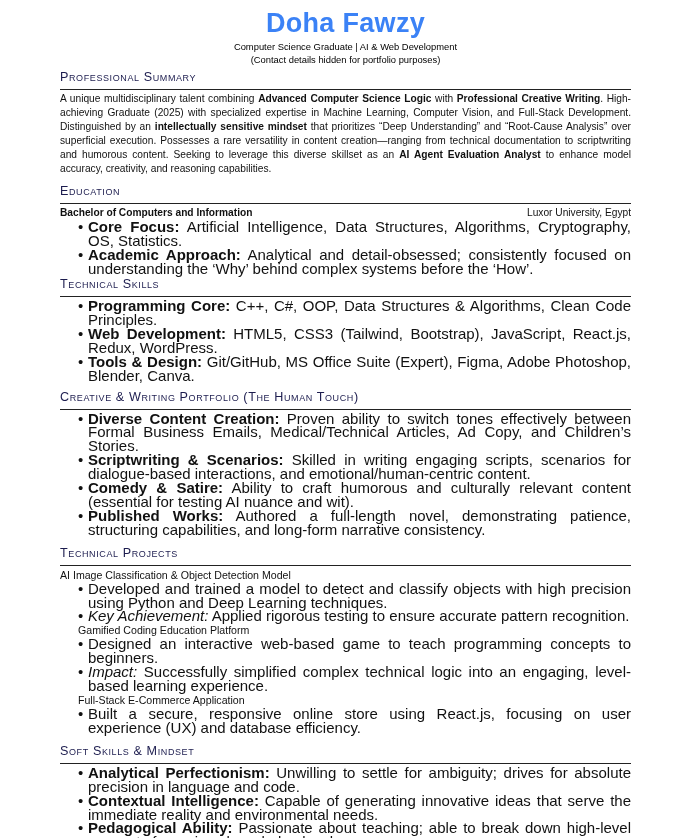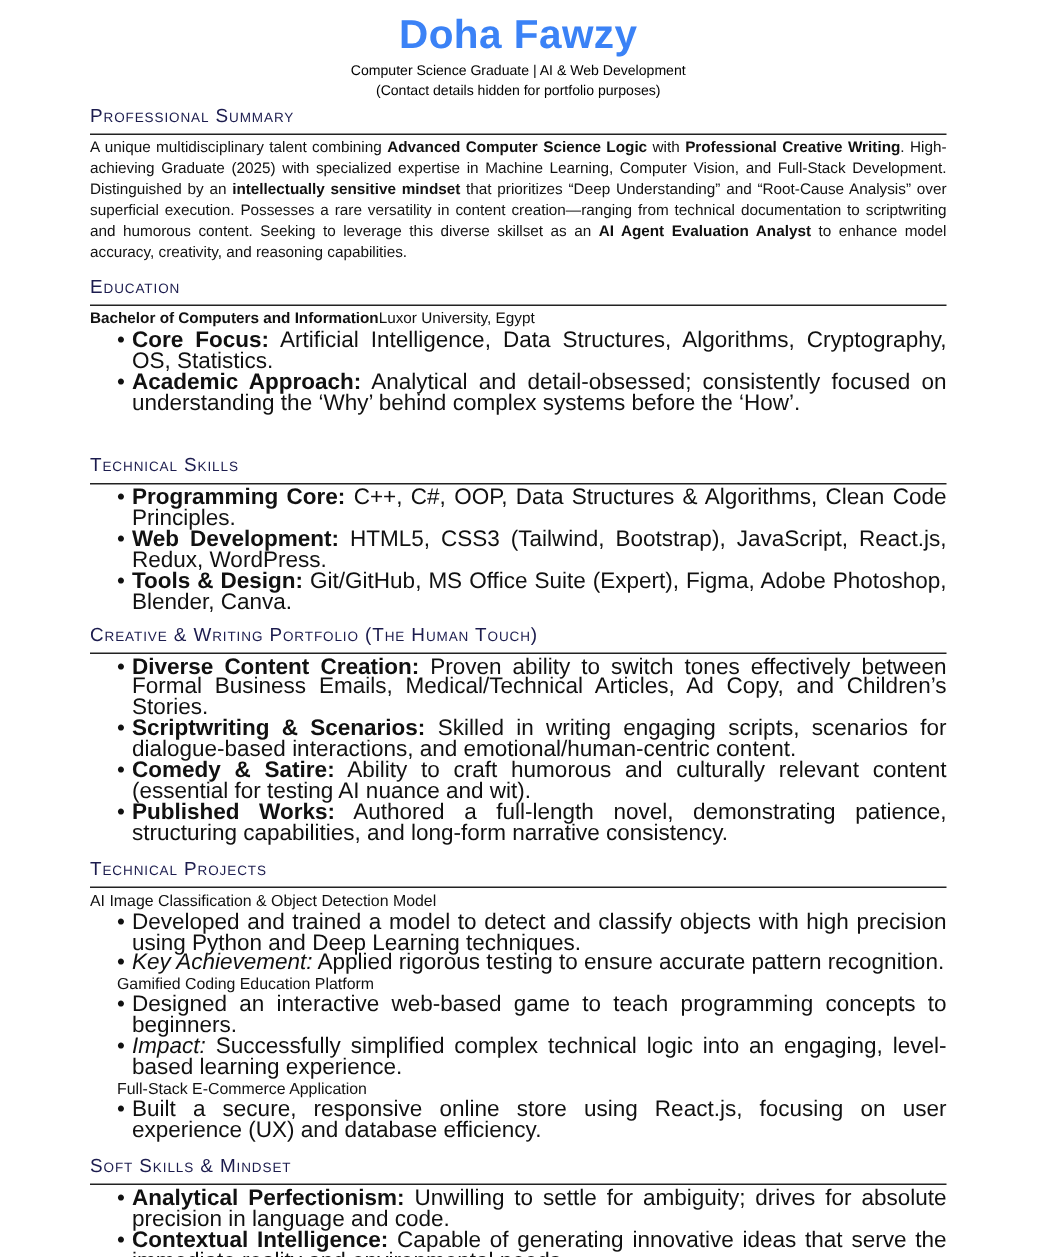--- a/index.html
+++ b/index.html
@@ -7,21 +7,21 @@
     font-family: "Liberation Sans", sans-serif; color: #111; }
   .page { position: absolute; left: 60px; top: 6px; width: 571px; }
   .name { text-align: center; font-size: 27px; font-weight: bold; letter-spacing: 0.3px; line-height: 34px; margin: 0; color: #3b82f6; }
   .subtitle { text-align: center; font-size: 9.4px; line-height: 13px; color: #000; }
   .section { margin-top: 4px; }
   .sec-head { font-size: 12.6px; color: #1c1c4e; font-variant: small-caps; letter-spacing: 0.6px;
     border-bottom: 1.5px solid #222; padding-bottom: 4px; margin-bottom: 2px; line-height: 15px; }
   .para { font-size: 10.2px; line-height: 13.9px; text-align: justify; margin: 0; }
   .b { font-weight: bold; }
   .i { font-style: italic; }
-  .row { display: flex; font-size: 10.2px; line-height: 14px; }
+  .row { display: flex; justify-content: space-between; font-size: 10.2px; line-height: 14px; }
   ul { list-style: none; margin: 0; padding: 0 0 0 28px; }
   li { position: relative; font-size: 15px; line-height: 13.9px; text-align: justify; }
   li::before { content: "\2022"; position: absolute; left: -10px; top: 0; }
   .proj-title { font-size: 10.6px; font-weight: normal; line-height: 14px; }
   .proj-title.indent { padding-left: 18px; }
 </style>
 </head>
 <body>
 
 <div class="page">
@@ -41,21 +41,21 @@
     <div class="row">
       <span class="b">Bachelor of Computers and Information</span>
       <span>Luxor University, Egypt</span>
     </div>
     <ul>
       <li><span class="b">Core Focus:</span><span> Artificial Intelligence, Data Structures, Algorithms, Cryptography, OS, Statistics.</span></li>
       <li><span class="b">Academic Approach:</span><span>  Analytical and detail-obsessed; consistently focused on understanding the ‘Why’ behind complex systems before the ‘How’.</span></li>
     </ul>
   </div>
 
-  <div class="section" style="margin-top:27px">
+  <div class="section" style="margin-top:1px">
     <div class="sec-head">Technical Skills</div>
     <ul>
       <li><span class="b">Programming Core:</span><span> C++, C#, OOP, Data Structures &amp; Algorithms, Clean Code Principles.</span></li>
       <li><span class="b">Web Development:</span><span> HTML5, CSS3 (Tailwind, Bootstrap), JavaScript, React.js, Redux, WordPress.</span></li>
       <li><span class="b">Tools &amp; Design:</span><span> Git/GitHub, MS Office Suite (Expert), Figma, Adobe Photoshop, Blender, Canva.</span></li>
     </ul>
   </div>
 
   <div class="section" style="margin-top:7px">
     <div class="sec-head">Creative &amp; Writing Portfolio (The Human Touch)</div>

